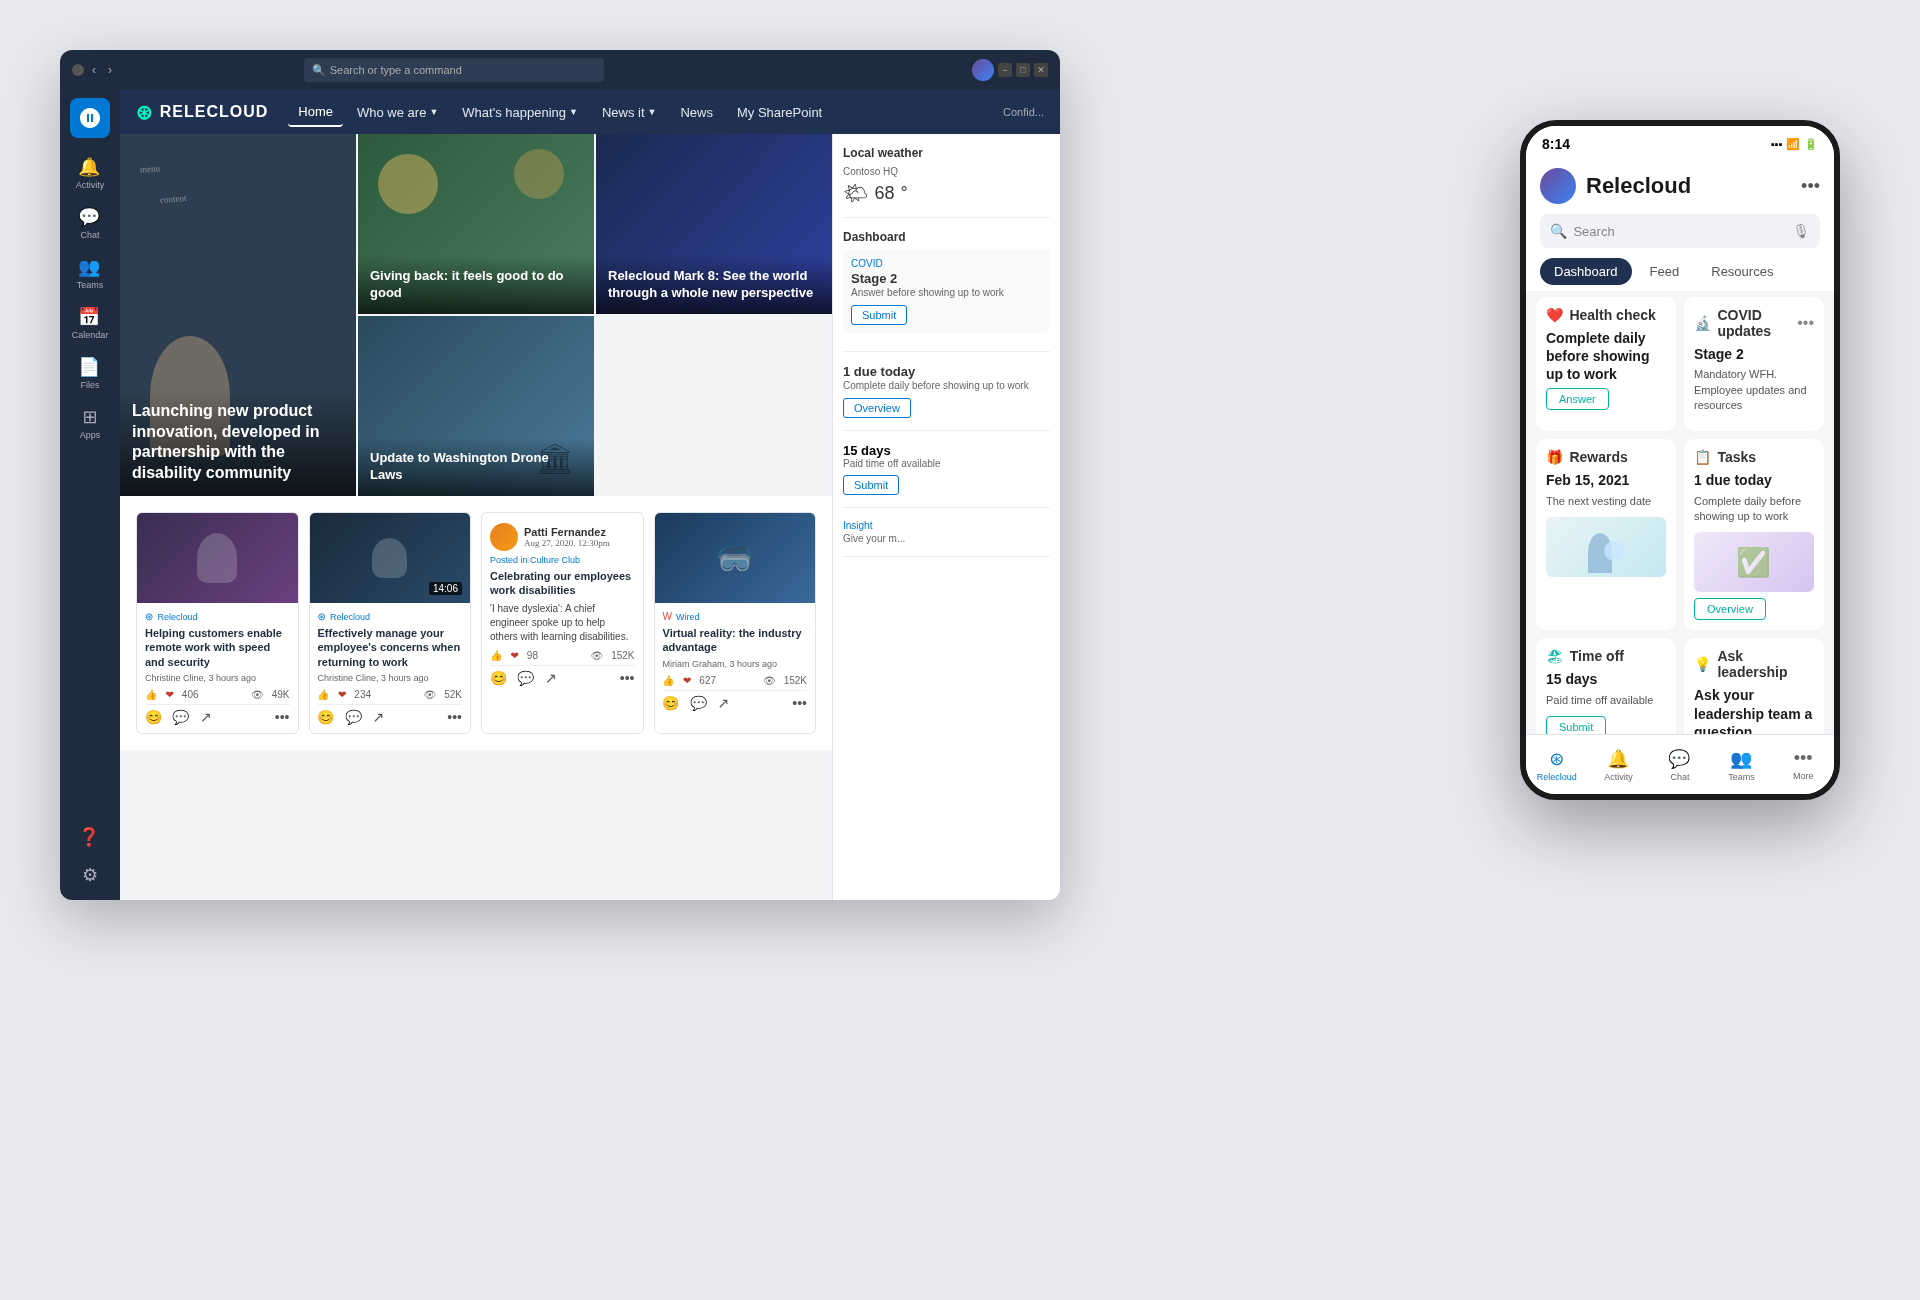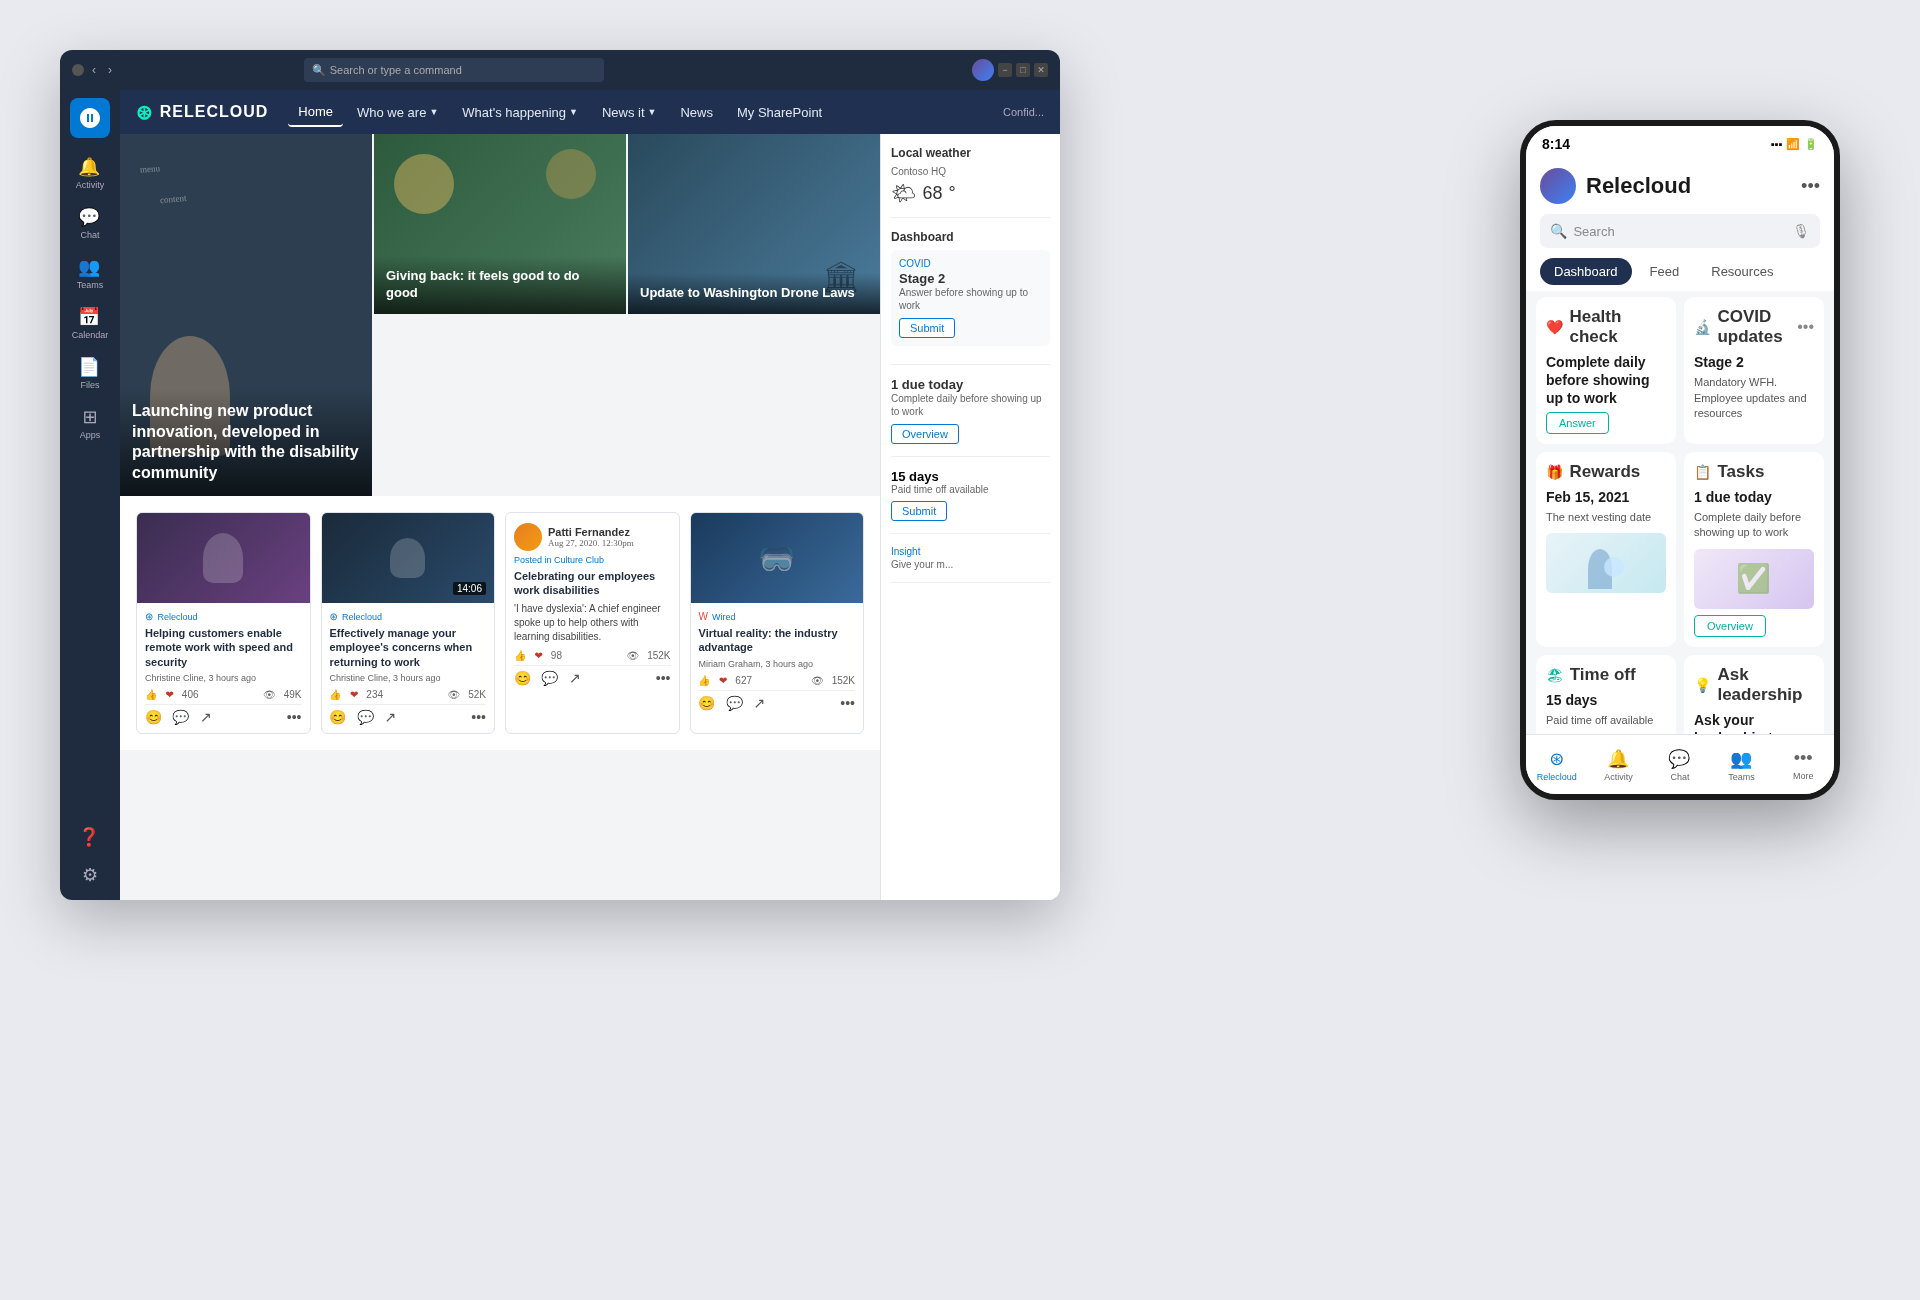--- a/index.html
+++ b/index.html
@@ -243,21 +243,21 @@
     }
     .feed-card-actions {
       display: flex; align-items: center; gap: 10px;
       margin-top: 4px; padding-top: 4px;
       border-top: 1px solid #eee;
     }
     .feed-action-btn { font-size: 14px; cursor: pointer; color: #555; }
 
     
     .right-sidebar {
-      width: 180px;
+      width: 228px;
       background: white;
       border-left: 1px solid #e0e4e8;
       overflow-y: auto;
       flex-shrink: 0;
       padding: 12px 10px;
       font-size: 11px;
     }
     .rs-section { margin-bottom: 12px; padding-bottom: 12px; border-bottom: 1px solid #eee; }
     .rs-title { font-weight: 600; color: #333; margin-bottom: 6px; font-size: 12px; }
     .rs-weather {
@@ -390,21 +390,21 @@
       padding: 10px;
       cursor: pointer;
     }
     .dash-card-header {
       display: flex;
       align-items: center;
       gap: 6px;
       margin-bottom: 6px;
     }
     .dash-card-icon { font-size: 14px; }
-    .dash-card-label { font-size: 17px; font-weight: 600; color: #333; }
+    .dash-card-label { font-size: 14px; font-weight: 600; color: #333; }
     .dash-card-title { font-size: 14px; font-weight: 700; color: #1a1a1a; margin-bottom: 4px; line-height: 1.3; }
     .dash-card-sub { font-size: 11px; color: #555; line-height: 1.4; margin-bottom: 8px; }
     .dash-card-btn {
       border: 1.5px solid #00b3a0;
       color: #00b3a0;
       background: white;
       border-radius: 4px;
       padding: 4px 12px;
       font-size: 11px;
       cursor: pointer;
@@ -596,20 +596,26 @@
 
               <div style="width:100%;height:100%;background:linear-gradient(135deg,#2d5a3d,#4a7c5e);">
                 <div style="position:absolute;top:20px;left:20px;width:60px;height:60px;border-radius:50%;background:rgba(255,200,100,0.4);"></div>
                 <div style="position:absolute;top:15px;right:30px;width:50px;height:50px;border-radius:50%;background:rgba(200,160,80,0.4);"></div>
               </div>
               <div class="hero-overlay">
                 <div class="hero-title">Giving back: it feels good to do good</div>
               </div>
             </div>
 
+            <div class="hero-item" style="background:#2d3561; position:relative;">
+              <div style="width:100%;height:100%;background:linear-gradient(135deg,#1a2a50,#3040a0);"></div>
+              <div class="hero-overlay">
+                <div class="hero-title">Relecloud Mark 8: See the world through a whole new perspective</div>
+              </div>
+            </div>
 
             <div class="hero-item" style="background:#4a6741; position:relative;">
               <div style="width:100%;height:100%;background:linear-gradient(135deg,#2a4a5c,#4a7a9b);">
                 <div style="position:absolute;bottom:20px;right:20px;font-size:30px;opacity:0.4;">🏛</div>
               </div>
               <div class="hero-overlay">
                 <div class="hero-title">Update to Washington Drone Laws</div>
               </div>
             </div>
 

